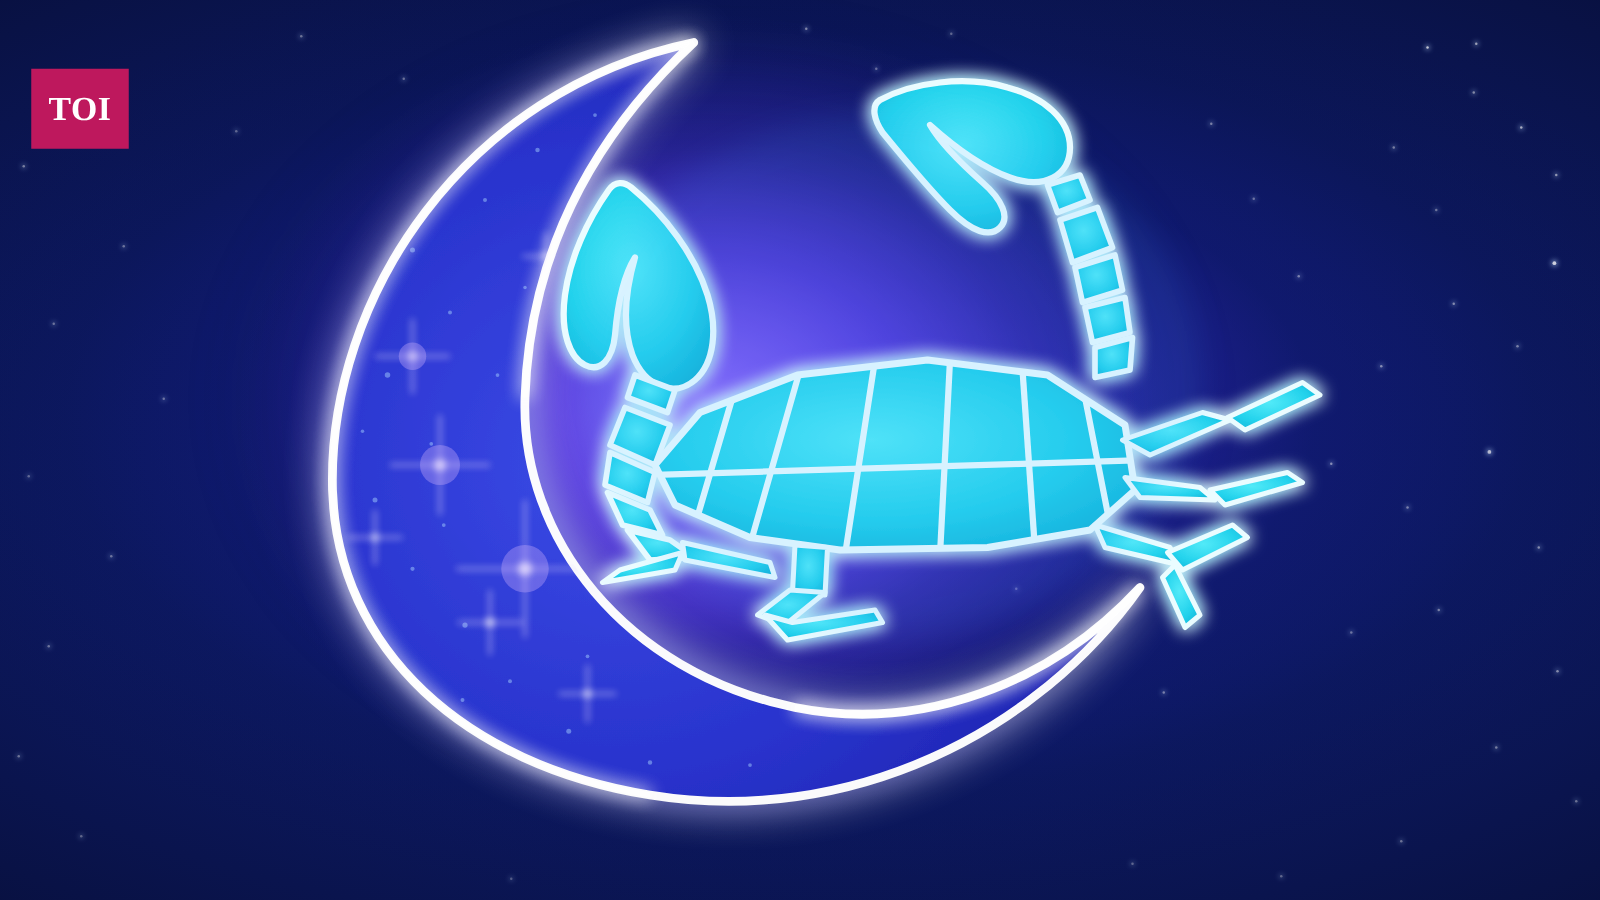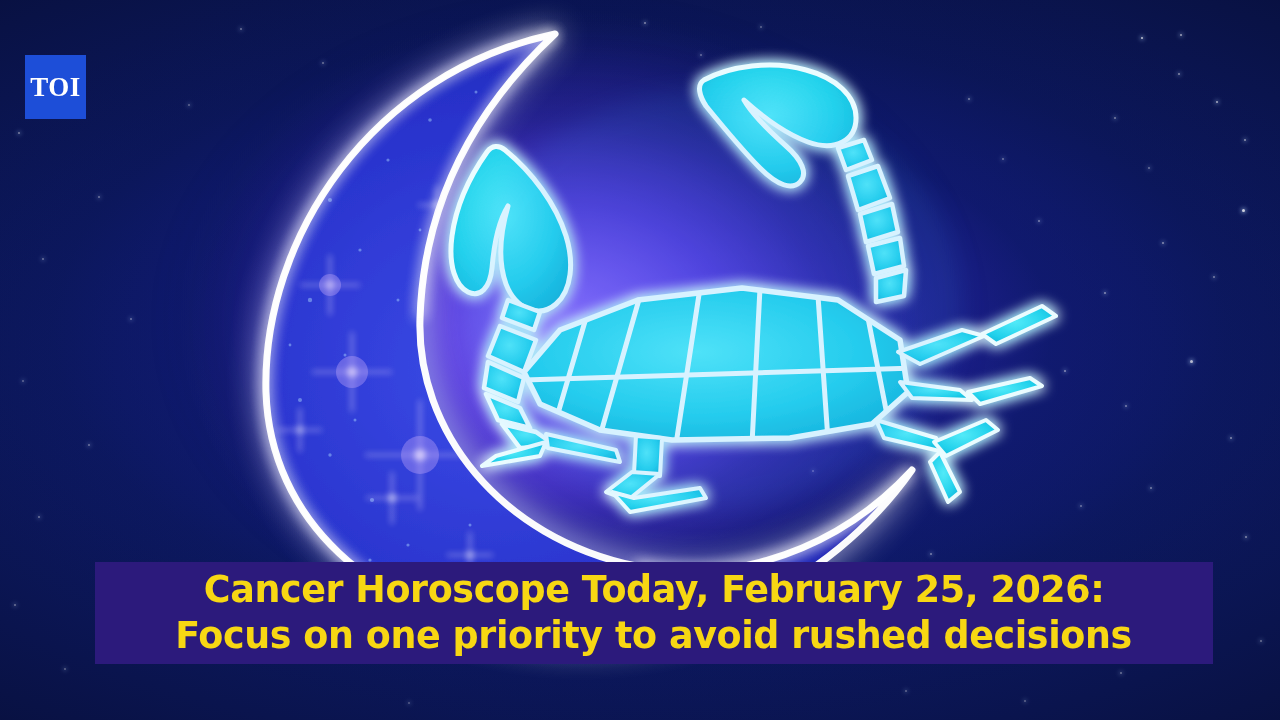--- a/index.html
+++ b/index.html
@@ -68,23 +68,23 @@
     left: 0; top: 0;
     width: 1280px;
     height: 720px;
   }
 
   
   .toi-logo {
     position: absolute;
     left: 25px;
     top: 55px;
-    width: 61px;
+    width: 78px;
     height: 64px;
-    background: #1d4ed8;
+    background: #be185d;
     display: flex;
     align-items: center;
     justify-content: center;
   }
   .toi-logo span {
     font-family: "Liberation Serif", "DejaVu Serif", serif;
     font-weight: 700;
     font-size: 27px;
     line-height: 1;
     letter-spacing: 0.5px;
@@ -358,18 +358,14 @@
       <path d="M546,442 L496,456 L482,466 L540,456 Z" fill="url(#crabFill)" stroke="#eafcff" stroke-width="4" stroke-linejoin="round"></path>
     </g>
 
     <ellipse cx="712" cy="300" rx="250" ry="210" fill="#3aa0ff" opacity="0.10" filter="url(#fGlowSoft)"></ellipse>
   </svg>
 
   <div class="toi-logo">
     <span>TOI</span>
   </div>
 
-  <div class="caption-band">
-    <div class="caption-line">Cancer Horoscope Today, February 25, 2026:</div>
-    <div class="caption-line">Focus on one priority to avoid rushed decisions</div>
-  </div>
 
 </div>
 
 </body></html>

